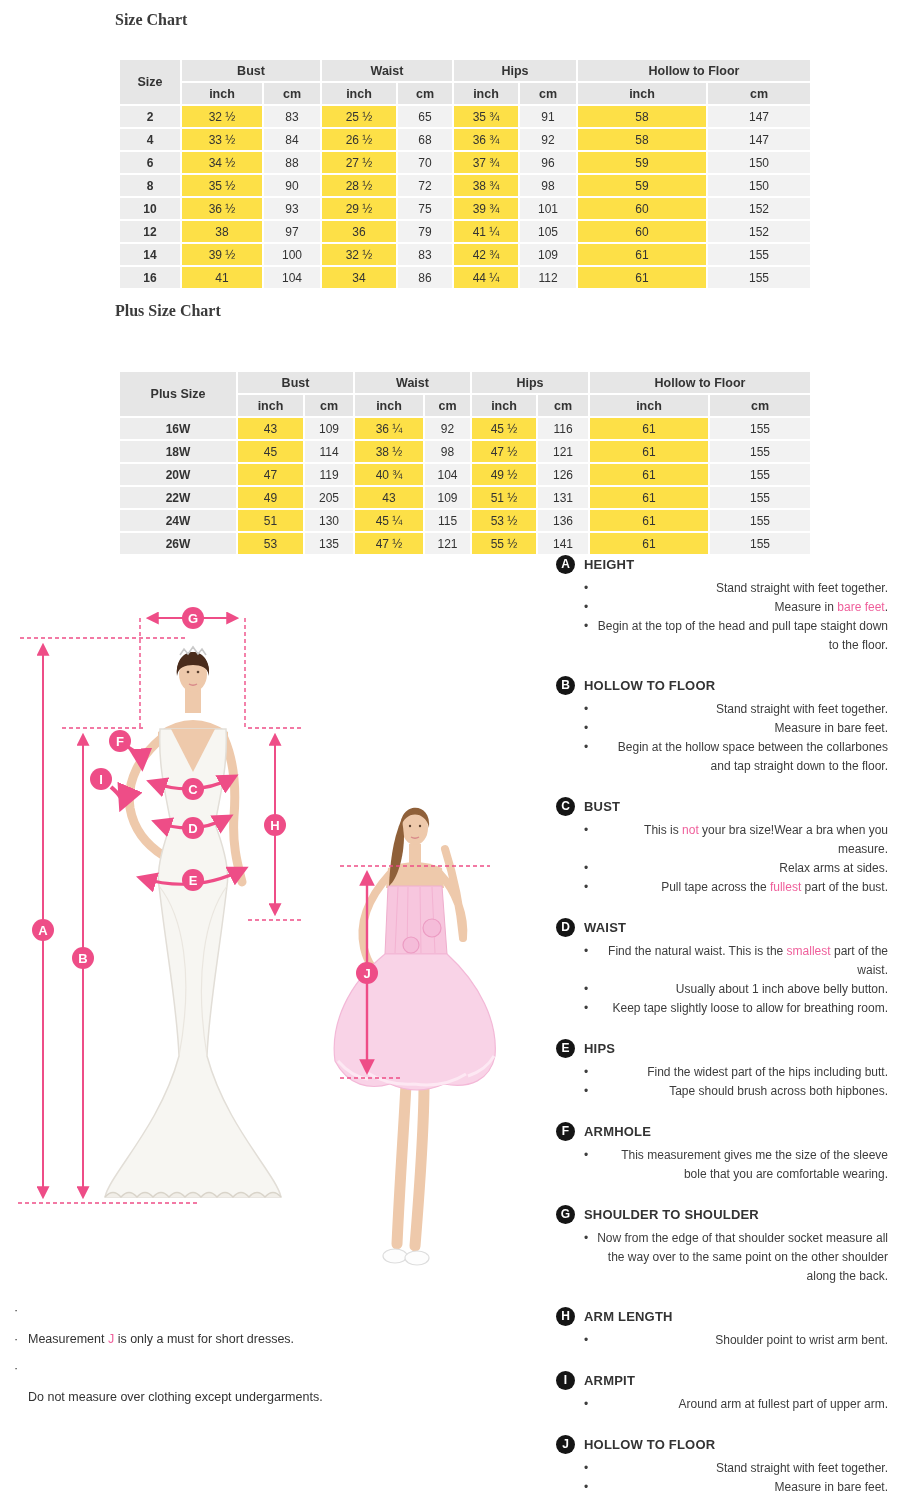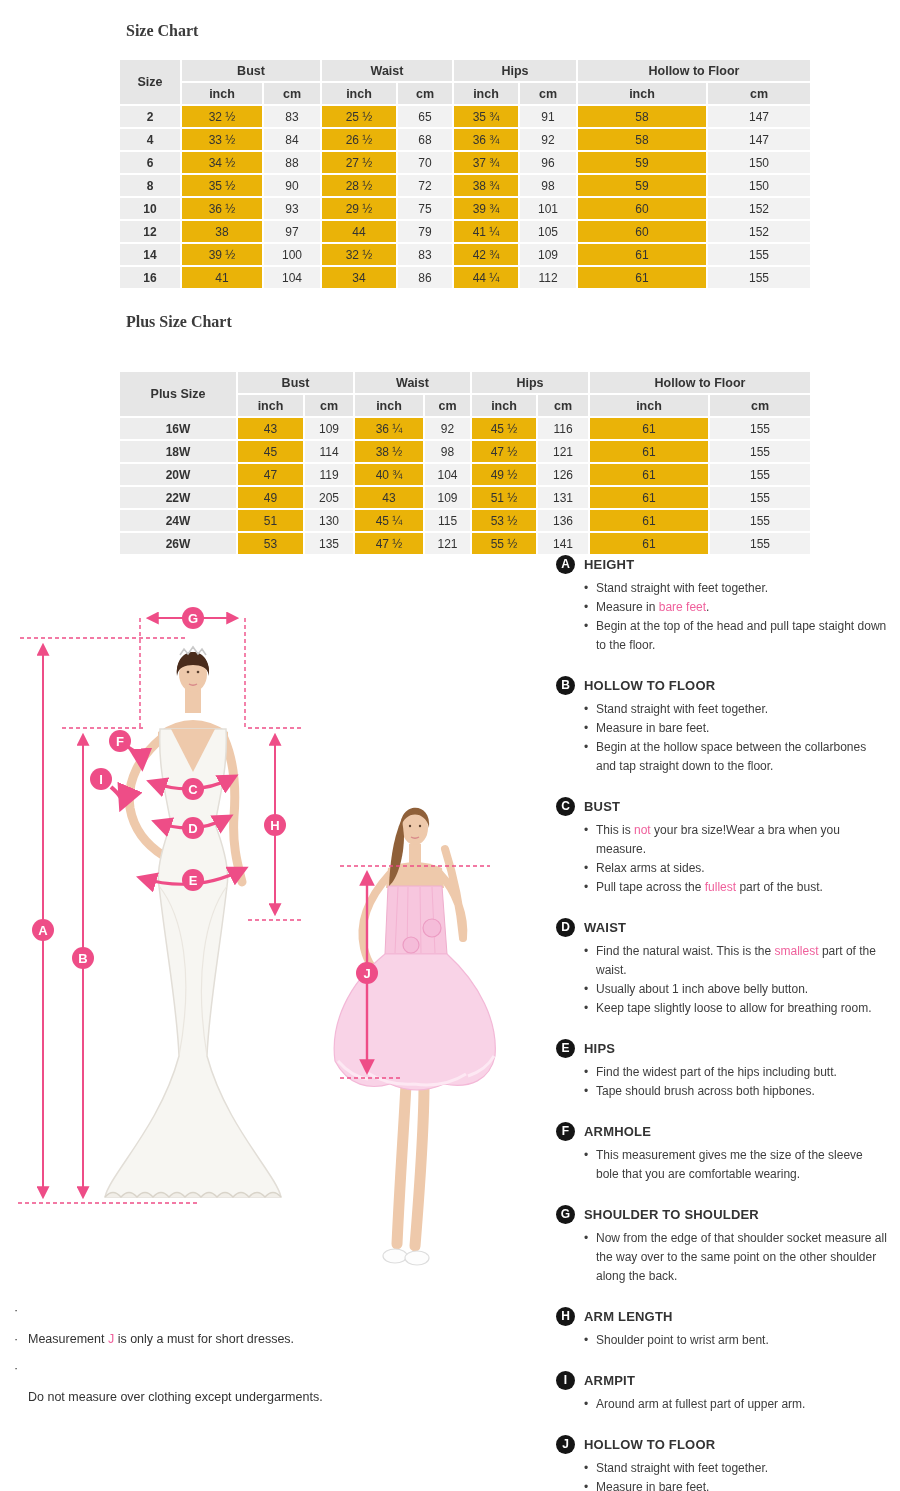--- a/index.html
+++ b/index.html
@@ -1,48 +1,48 @@
 <!DOCTYPE html>
 <html><head>
 <meta charset="utf-8">
 <style>
   html,body{margin:0;padding:0;background:#fff;}
   .page{position:relative;width:900px;height:1491px;background:#fff;overflow:hidden;
         font-family:"Liberation Sans",sans-serif;color:#333;}
-  .section-title{position:absolute;margin:11px;font-family:"Liberation Serif",serif;
+  .section-title{position:absolute;margin:0;font-family:"Liberation Serif",serif;
         font-size:16px;font-weight:bold;color:#3b3b3b;}
   #size-title{left:115px;top:11px;}
   #plus-title{left:115px;top:302px;}
 
   table.size{position:absolute;left:118px;border-collapse:separate;border-spacing:2px;
         table-layout:fixed;background:#fff;font-size:12px;color:#333;}
   #size-table{top:58px;width:694px;}
   #plus-table{top:370px;width:694px;}
   table.size th{background:#e6e6e6;font-weight:bold;font-size:12.5px;height:21px;
         text-align:center;vertical-align:middle;padding:0;}
   table.size td{height:21px;text-align:center;vertical-align:middle;padding:0;}
   td.lbl{background:#ededed;font-weight:bold;}
-  td.inch{background:#eab308;}
+  td.inch{background:#fde047;}
   td.cm{background:#f2f2f2;}
 
   .notes{position:absolute;left:14px;top:1300px;width:530px;font-size:12.5px;color:#333;}
   .note-line{display:flex;margin-bottom:9px;line-height:20px;}
   .note-line .dot{width:14px;color:#333;}
   .note-line.cont{padding-left:14px;}
 
   .instructions{position:absolute;left:556px;top:555px;width:332px;}
   .instr-item{margin-bottom:21px;}
   .instr-head{display:flex;align-items:center;margin-bottom:5px;}
   .badge{flex:0 0 auto;width:19px;height:19px;border-radius:50%;background:#151515;color:#fff;
         font-weight:bold;font-size:12px;line-height:19px;text-align:center;margin-right:9px;}
   .instr-title{font-size:13px;font-weight:bold;color:#333;letter-spacing:.2px;}
   .bullets{padding-left:28px;}
   .b-line{display:flex;line-height:19px;font-size:12px;color:#3d3d3d;}
   .b-line .dot{width:12px;flex:0 0 auto;}
-  .b-line .txt{flex:1;}
+  .b-line .txt{flex:1;text-align:right;}
   .hl{color:#ef5f9b;}
 
   #figure-svg{position:absolute;left:8px;top:556px;}
   .meas{stroke:#ee4d87;fill:none;}
   .dash{stroke:#ee4d87;stroke-width:1.4;stroke-dasharray:4 3;fill:none;}
   .bcirc{fill:#ee4d87;}
   .bletter{fill:#fff;font-family:"Liberation Sans",sans-serif;font-size:13px;font-weight:bold;
         text-anchor:middle;}
 </style>
 </head>
@@ -136,21 +136,21 @@
           <td class="cm">75</td>
           <td class="inch">39 ¾</td>
           <td class="cm">101</td>
           <td class="inch">60</td>
           <td class="cm">152</td>
         </tr>
         <tr>
           <td class="lbl">12</td>
           <td class="inch">38</td>
           <td class="cm">97</td>
-          <td class="inch">44</td>
+          <td class="inch">36</td>
           <td class="cm">79</td>
           <td class="inch">41 ¼</td>
           <td class="cm">105</td>
           <td class="inch">60</td>
           <td class="cm">152</td>
         </tr>
         <tr>
           <td class="lbl">14</td>
           <td class="inch">39 ½</td>
           <td class="cm">100</td>

